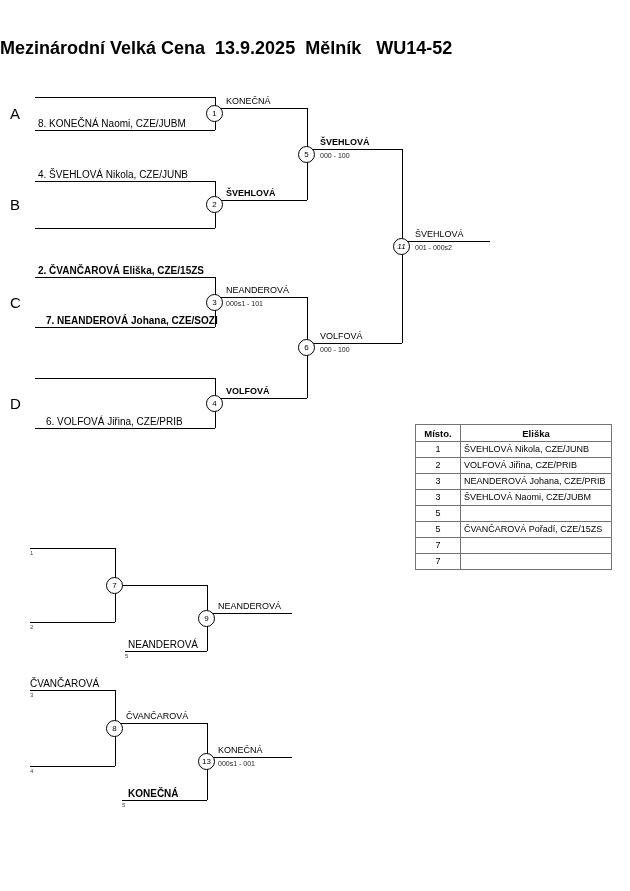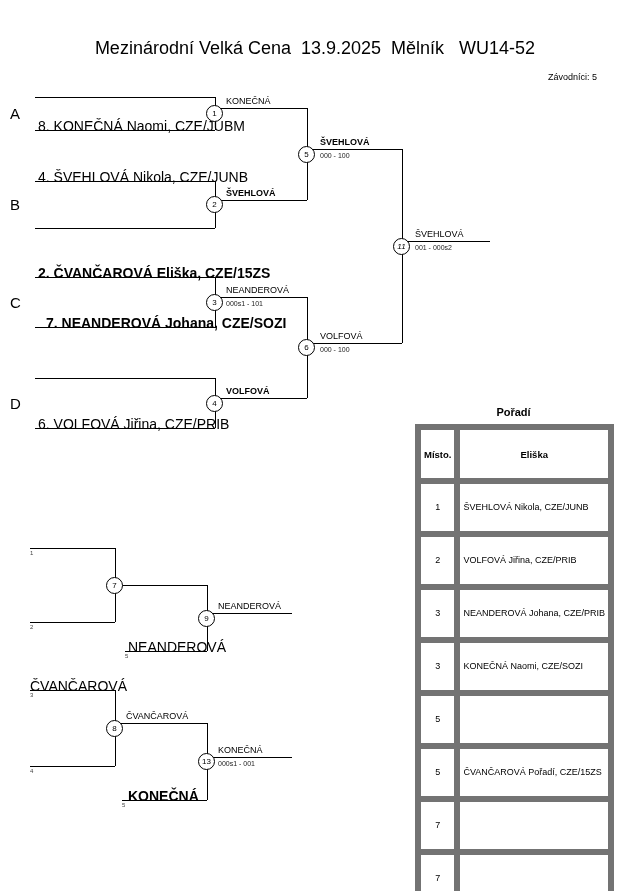--- a/index.html
+++ b/index.html
@@ -7,31 +7,30 @@
     position:relative;
     width:630px;height:891px;
     background:#ffffff;
     font-family:"Liberation Sans", sans-serif;
     color:#000;
     overflow:hidden;
   }
   .abs{position:absolute;}
   #title{
     top:38px;left:0;width:630px;
-    text-align:center;
-    font-size:18px;font-weight:normal;
+    font-size:18px;font-weight:bold;
     white-space:pre;
   }
   #competitors{
     top:72px;left:0;width:597px;
     text-align:right;
     font-size:9px;
   }
   .group{font-size:15px;}
-  .name{font-size:14px;white-space:pre;}
+  .name{font-size:10px;white-space:pre;}
   .winner{font-size:9px;white-space:pre;}
   .score{font-size:7px;white-space:pre;color:#222;}
   .seed{font-size:6px;color:#444;}
   .bold{font-weight:bold;}
   .circle{
     width:15px;height:15px;
     border:1px solid #000;border-radius:50%;
     background:#fff;
     font-size:8px;line-height:15px;text-align:center;
   }
@@ -39,22 +38,22 @@
   #standings-title{
     top:406px;left:415px;width:197px;
     text-align:center;font-size:11px;font-weight:bold;
   }
   #standings{
     top:424px;left:415px;width:197px;
     border-collapse:collapse;
     font-size:9px;
   }
   #standings th,#standings td{
-    border:6px solid #737373;
-    padding:16px 3px;
+    border:1px solid #737373;
+    padding:0 3px;
     height:15px;
     line-height:15px;
     white-space:nowrap;
     overflow:hidden;
     margin-top:8px;
   }
   #standings th{font-size:9.5px;text-align:center;height:16px;}
   #standings td.place{width:38px;text-align:center;}
   #standings td.pname{text-align:left;}
 </style>
@@ -72,32 +71,31 @@
       M35 378 H215 M35 428 H215 M215 378 V428 M215 398 H307
       M307 297 V398 M307 343 H402
       M402 149 V343 M402 241 H490
       M30 548 H115 M30 622 H115 M115 548 V622 M115 585 H207
       M125 651 H207 M207 585 V651 M207 613 H292
       M30 690 H115 M30 766 H115 M115 690 V766 M115 723 H207
       M122 800 H207 M207 723 V800 M207 757 H292"></path>
   </svg>
 
   <div class="abs" id="title">Mezinárodní Velká Cena  13.9.2025  Mělník   WU14-52</div>
-  <div class="abs" id="competitors">Závodníci: 5</div>
 
   <div class="abs group" style="left:10px;top:105px;">A</div>
   <div class="abs group" style="left:10px;top:196px;">B</div>
   <div class="abs group" style="left:10px;top:294px;">C</div>
   <div class="abs group" style="left:10px;top:395px;">D</div>
 
   <div class="abs name" style="left:38px;top:118px;">8. KONEČNÁ Naomi, CZE/JUBM</div>
   <div class="abs name" style="left:38px;top:169px;">4. ŠVEHLOVÁ Nikola, CZE/JUNB</div>
   <div class="abs name" style="left:38px;top:265px;font-weight:bold;">2. ČVANČAROVÁ Eliška, CZE/15ZS</div>
   <div class="abs name bold" style="left:46px;top:315px;">7. NEANDEROVÁ Johana, CZE/SOZI</div>
-  <div class="abs name" style="left:38px;top:416px;">6. VOLFOVÁ Jiřina, CZE/PRIB</div>
+  <div class="abs name" style="left:46px;top:416px;">6. VOLFOVÁ Jiřina, CZE/PRIB</div>
 
   <div class="abs winner" style="left:226px;top:96px;">KONEČNÁ</div>
   <div class="abs winner bold" style="left:226px;top:188px;">ŠVEHLOVÁ</div>
   <div class="abs winner bold" style="left:320px;top:137px;">ŠVEHLOVÁ</div>
   <div class="abs score" style="left:320px;top:152px;">000 - 100</div>
   <div class="abs winner" style="left:226px;top:285px;">NEANDEROVÁ</div>
   <div class="abs score" style="left:226px;top:300px;">000s1 - 101</div>
   <div class="abs winner bold" style="left:226px;top:386px;">VOLFOVÁ</div>
   <div class="abs winner" style="left:320px;top:331px;">VOLFOVÁ</div>
   <div class="abs score" style="left:320px;top:346px;">000 - 100</div>
@@ -124,21 +122,20 @@
   <div class="abs name bold" style="left:128px;top:788px;">KONEČNÁ</div>
   <div class="abs seed" style="left:122px;top:802px;">5</div>
   <div class="abs winner" style="left:218px;top:745px;">KONEČNÁ</div>
   <div class="abs score" style="left:218px;top:760px;">000s1 - 001</div>
 
   <div class="abs circle" style="left:106px;top:577px;">7</div>
   <div class="abs circle" style="left:198px;top:610px;">9</div>
   <div class="abs circle" style="left:106px;top:720px;">8</div>
   <div class="abs circle" style="left:198px;top:753px;">13</div>
 
-  <div class="abs" id="standings-title">Pořadí</div>
   <table class="abs" id="standings">
     <thead>
       <tr>
         <th>Místo.</th>
         <th>Eliška</th>
       </tr>
     </thead>
     <tbody>
       <tr>
         <td class="place">1</td>
@@ -147,21 +144,21 @@
       <tr>
         <td class="place">2</td>
         <td class="pname">VOLFOVÁ Jiřina, CZE/PRIB</td>
       </tr>
       <tr>
         <td class="place">3</td>
         <td class="pname">NEANDEROVÁ Johana, CZE/PRIB</td>
       </tr>
       <tr>
         <td class="place">3</td>
-        <td class="pname">KONEČNÁ Naomi, CZE/SOZI</td>
+        <td class="pname">ŠVEHLOVÁ Naomi, CZE/JUBM</td>
       </tr>
       <tr>
         <td class="place">5</td>
         <td class="pname"></td>
       </tr>
       <tr>
         <td class="place">5</td>
         <td class="pname">ČVANČAROVÁ Pořadí, CZE/15ZS</td>
       </tr>
       <tr>

